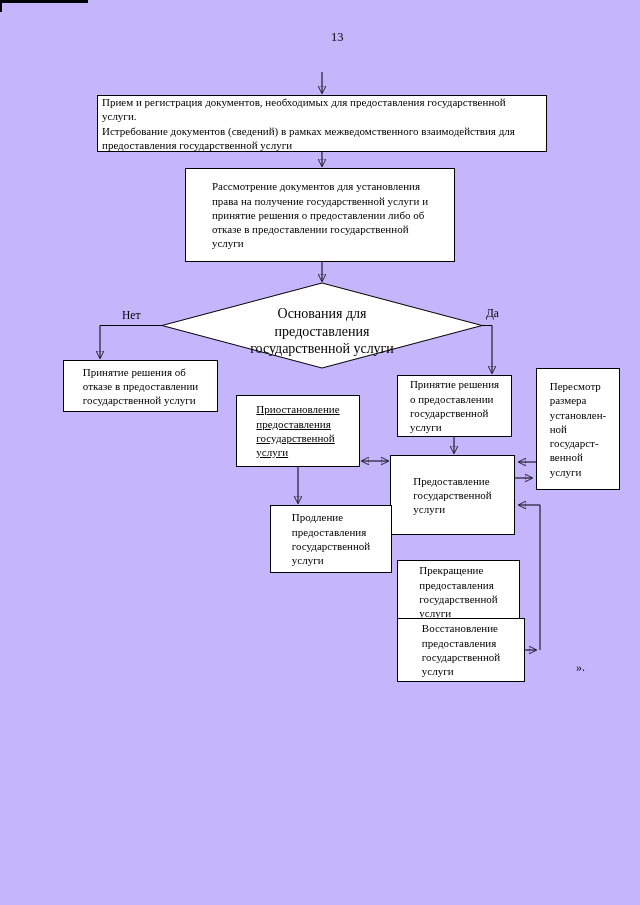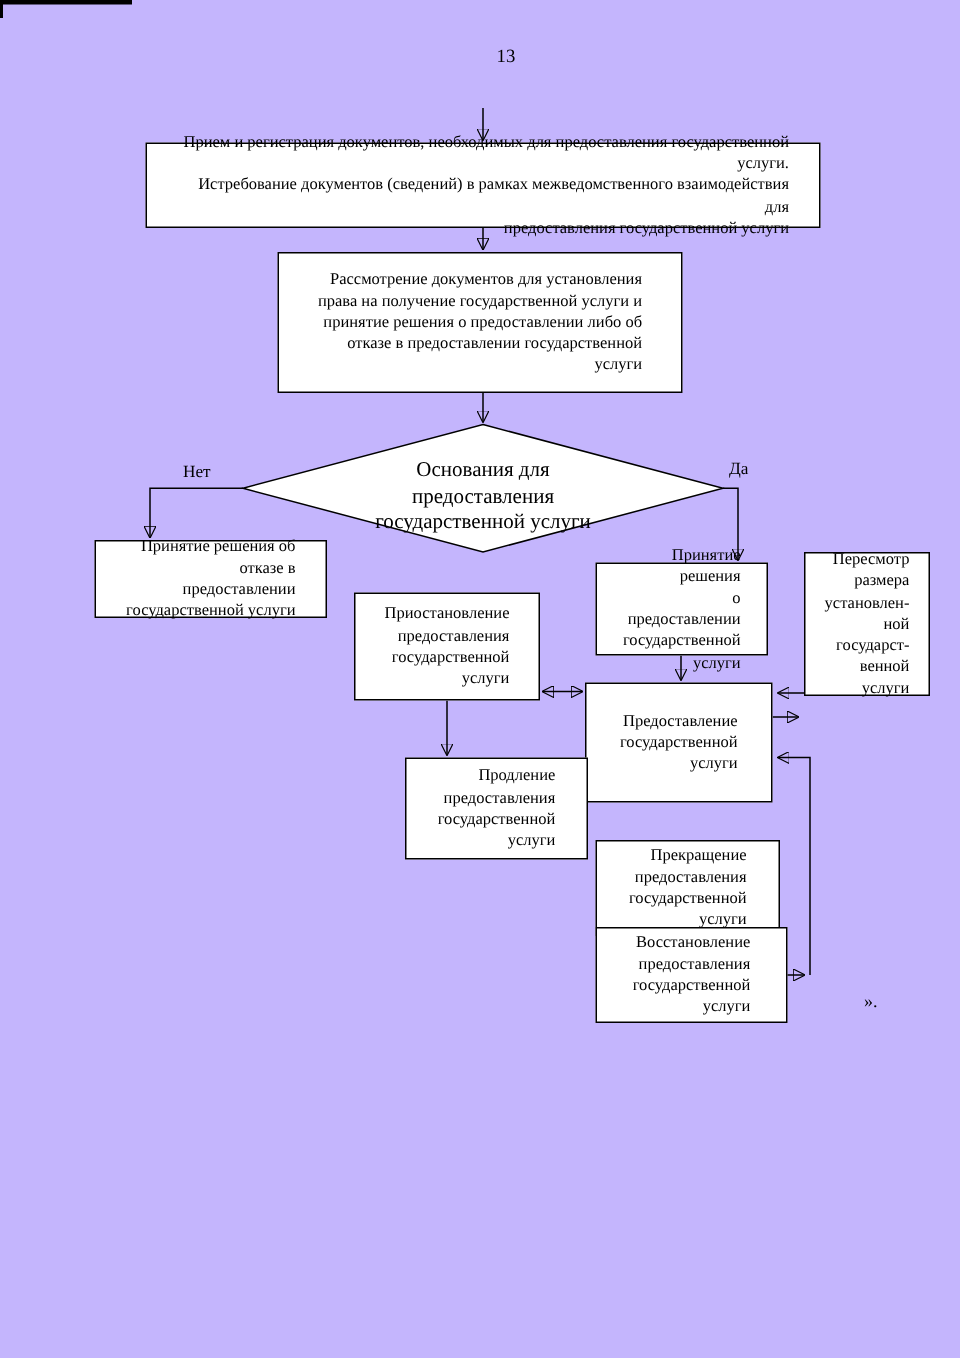--- a/index.html
+++ b/index.html
@@ -13,24 +13,24 @@
   }
   .wires{position:absolute;left:0;top:0;pointer-events:none;}
   .wires path, .wires line, .wires polyline{stroke:#000;stroke-width:1;fill:none;}
   .wires .diamond{fill:#ffffff;stroke:#000;stroke-width:1;}
   .node{
     position:absolute;
     box-sizing:border-box;
     border:1px solid #000;
     background:#fff;
     display:flex;align-items:center;justify-content:center;
-    text-align:right;
+    text-align:left;
     white-space:pre-line;
     font-size:11px;line-height:1.3;
-    padding:1px 20px;
+    padding:1px 4px;
   }
   .floating{
     position:absolute;
     font-size:11.5px;line-height:1.25;
     text-align:center;
     white-space:pre-line;
   }
   .page-number{font-size:12.5px;}
   .closing{font-size:12px;}
   .scan-artifact{position:absolute;background:#000;}
@@ -103,29 +103,29 @@
 
   <div class="node" style="left:63px;top:360px;width:155px;height:52px;">Принятие решения об
 отказе в предоставлении
 государственной услуги</div>
 
   <div class="node" style="left:397px;top:375px;width:115px;height:62px;">Принятие решения
 о предоставлении
 государственной
 услуги</div>
 
-  <div class="node" style="left:536px;top:368px;width:84px;height:96px;">Пересмотр
+  <div class="node" style="left:536px;top:368px;width:84px;height:122px;">Пересмотр
 размера
 установлен-
 ной
 государст-
 венной
 услуги</div>
 
-  <div class="node" style="left:236px;top:395px;width:124px;height:72px;">Приостановление
+  <div class="node" style="left:236px;top:395px;width:124px;height:72px;text-decoration:underline;">Приостановление
 предоставления
 государственной
 услуги</div>
 
   <div class="node" style="left:390px;top:455px;width:125px;height:80px;">Предоставление
 государственной
 услуги</div>
 
   <div class="node" style="left:238px;top:505px;width:122px;height:68px;margin-left:32px;">Продление
 предоставления

